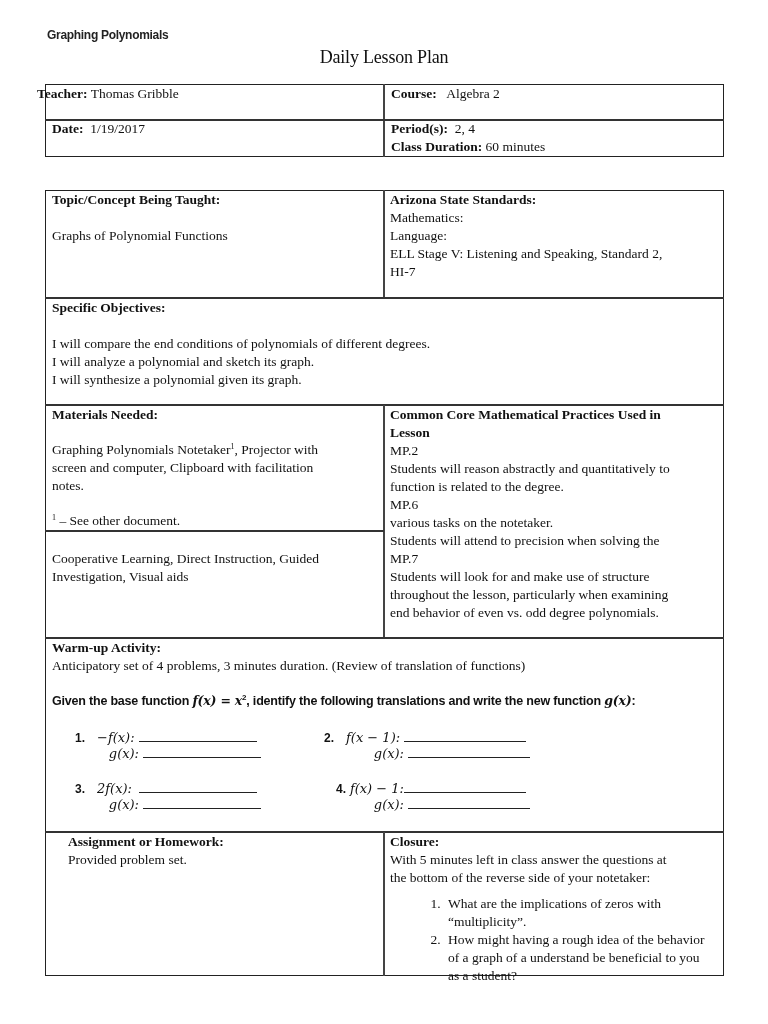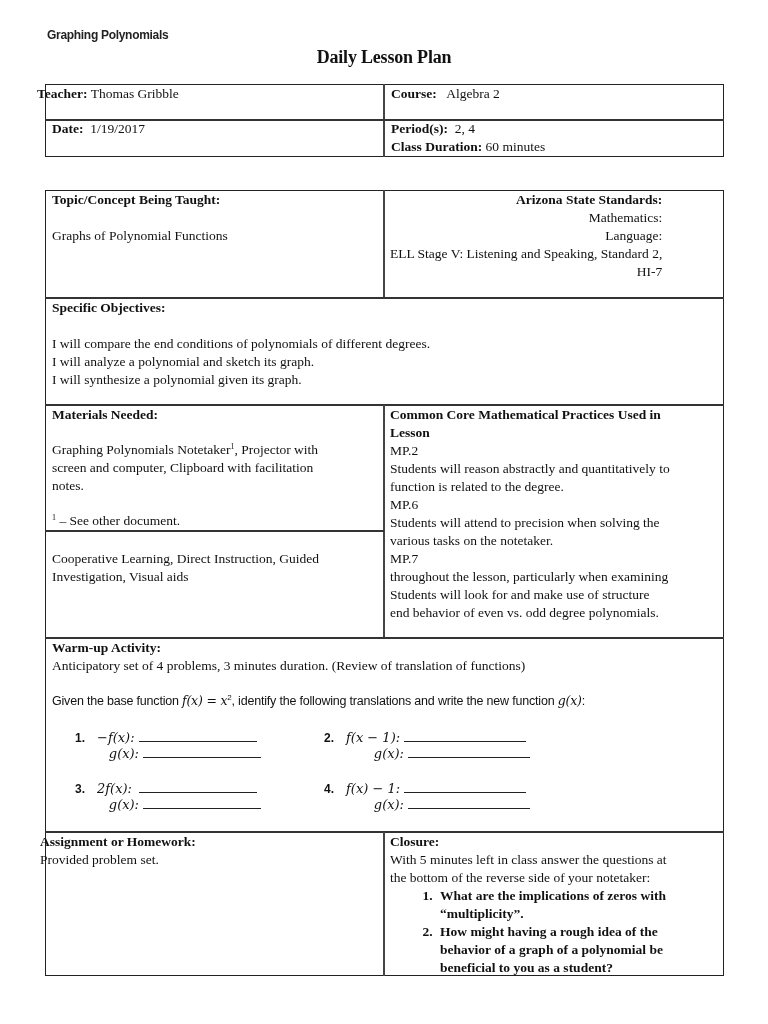--- a/index.html
+++ b/index.html
@@ -1,29 +1,29 @@
 <!DOCTYPE html>
 <html><head>
 <meta charset="utf-8">
 <style>
   html, body { margin:0; padding:0; background:#ffffff; }
   body { width:768px; height:1024px; position:relative; overflow:hidden; color:#111; font-family:"Liberation Serif", serif; }
   .header-small { position:absolute; left:47px; top:28px; font-family:"Liberation Sans", sans-serif; font-size:12px; font-weight:bold; color:#222; letter-spacing:-0.3px; }
-  .title { position:absolute; left:0; width:768px; top:47px; text-align:center; font-size:18px; font-weight:bold; letter-spacing:-0.2px; }
+  .title { position:absolute; left:0; width:768px; top:47px; text-align:center; font-size:18px; font-weight:normal; letter-spacing:-0.2px; }
   .box { position:absolute; border:1.5px solid #222; box-sizing:border-box; }
   .vline { position:absolute; width:1.5px; background:#444; }
   .hline { position:absolute; height:1.5px; background:#333; }
   .cell { position:absolute; font-size:13.5px; line-height:18px; }
   .cell b { font-weight:bold; }
   .lbl { font-weight:bold; }
   .sans { font-family:"Liberation Sans", sans-serif; }
   .math { font-family:"DejaVu Serif", serif; font-style:italic; }
   .blank { display:inline-block; border-bottom:1px solid #222; vertical-align:baseline; }
   .prob { position:absolute; font-size:13px; font-family:"DejaVu Serif", serif; }
-  ol.closure { margin:0; padding-left:46px;font-weight:bold; }
+  ol.closure { margin:8px; padding-left:46px; }
   ol.closure li { padding-left:4px; }
   sup { font-size:8px; vertical-align:super; line-height:0; }
 </style>
 </head>
 <body>
 
 <div class="header-small">Graphing Polynomials</div>
 <div class="title">Daily Lesson Plan</div>
 
 <div class="box" style="left:45px; top:84px; width:679px; height:73px;"></div>
@@ -62,21 +62,21 @@
 
 <div class="hline" style="left:45px; top:831px; width:679px;"></div>
 <div class="vline" style="left:383px; top:832px; height:144px;"></div>
 
 <div class="cell" style="left:52px; top:191px;">
   <div class="lbl">Topic/Concept Being Taught:</div>
   <div style="height:18px"></div>
   <div>Graphs of Polynomial Functions</div>
 </div>
 
-<div class="cell" style="left:390px; top:191px;text-align:right;">
+<div class="cell" style="left:390px; top:191px;">
   <div class="lbl">Arizona State Standards:</div>
   <div>Mathematics:</div>
   <div>Language:</div>
   <div>ELL Stage V: Listening and Speaking, Standard 2,</div>
   <div>HI-7</div>
 </div>
 
 <div class="cell" style="left:52px; top:299px;">
   <div class="lbl">Specific Objectives:</div>
   <div style="height:18px"></div>
@@ -101,33 +101,33 @@
   <div>Investigation, Visual aids</div>
 </div>
 
 <div class="cell" style="left:390px; top:406px;">
   <div class="lbl">Common Core Mathematical Practices Used in</div>
   <div class="lbl">Lesson</div>
   <div>MP.2</div>
   <div>Students will reason abstractly and quantitatively to</div>
   <div>function is related to the degree.</div>
   <div>MP.6</div>
+  <div>various tasks on the notetaker.</div>
   <div>Students will attend to precision when solving the</div>
-  <div>various tasks on the notetaker.</div>
   <div>MP.7</div>
+  <div>Students will look for and make use of structure</div>
   <div>throughout the lesson, particularly when examining</div>
-  <div>Students will look for and make use of structure</div>
   <div>end behavior of even vs. odd degree polynomials.</div>
 </div>
 
 <div class="cell" style="left:52px; top:639px;">
   <div class="lbl">Warm-up Activity:</div>
   <div>Anticipatory set of 4 problems, 3 minutes duration. (Review of translation of functions)</div>
 </div>
-<div class="cell sans" style="left:52px; top:692px; font-size:12.5px; font-weight:normal; letter-spacing:-0.2px;">
+<div class="cell sans" style="left:52px; top:692px; font-size:12.5px; font-weight:bold; letter-spacing:-0.2px;">
   <span>Given the base function </span><span class="math">f(x) = x</span><sup>2</sup><span>, identify the following translations and write the new function </span><span class="math">g(x)</span><span>:</span>
 </div>
 
 <div class="prob" style="left:75px; top:730px;">
   <span class="sans" style="font-size:12px; font-weight:bold; display:inline-block; width:22px;">1.</span><span class="math" style="display:inline-block; width:42px;">−f(x):</span><span class="blank" style="width:118px;"></span>
 </div>
 <div class="prob" style="left:97px; top:746px;">
   <span class="math" style="display:inline-block; width:42px; text-align:right;">g(x):</span><span class="blank" style="width:118px; margin-left:4px;"></span>
 </div>
 
@@ -138,33 +138,33 @@
   <span class="math" style="display:inline-block; width:42px; text-align:right;">g(x):</span><span class="blank" style="width:122px; margin-left:4px;"></span>
 </div>
 
 <div class="prob" style="left:75px; top:781px;">
   <span class="sans" style="font-size:12px; font-weight:bold; display:inline-block; width:22px;">3.</span><span class="math" style="display:inline-block; width:42px;">2f(x):</span><span class="blank" style="width:118px;"></span>
 </div>
 <div class="prob" style="left:97px; top:797px;">
   <span class="math" style="display:inline-block; width:42px; text-align:right;">g(x):</span><span class="blank" style="width:118px; margin-left:4px;"></span>
 </div>
 
-<div class="prob" style="left:324px; top:781px;">
+<div class="prob" style="left:324px; top:781px;text-align:right;">
   <span class="sans" style="font-size:12px; font-weight:bold; display:inline-block; width:22px;">4.</span><span class="math" style="display:inline-block; width:58px;">f(x) − 1:</span><span class="blank" style="width:122px;"></span>
 </div>
 <div class="prob" style="left:362px; top:797px;">
   <span class="math" style="display:inline-block; width:42px; text-align:right;">g(x):</span><span class="blank" style="width:122px; margin-left:4px;"></span>
 </div>
 
-<div class="cell" style="left:40px; top:833px;">
+<div class="cell" style="left:68px; top:833px;">
   <div class="lbl">Assignment or Homework:</div>
   <div>Provided problem set.</div>
 </div>
 
 <div class="cell" style="left:390px; top:833px; width:325px;">
   <div class="lbl">Closure:</div>
   <div>With 5 minutes left in class answer the questions at</div>
   <div>the bottom of the reverse side of your notetaker:</div>
   <ol class="closure" style="width:265px;">
     <li>What are the implications of zeros with “multiplicity”.</li>
-    <li>How might having a rough idea of the behavior of a graph of a polynomial be beneficial to you as a student?</li>
+    <li>How might having a rough idea of the behavior of a graph of a understand be beneficial to you as a student?</li>
   </ol>
 </div>
 
 </body></html>

